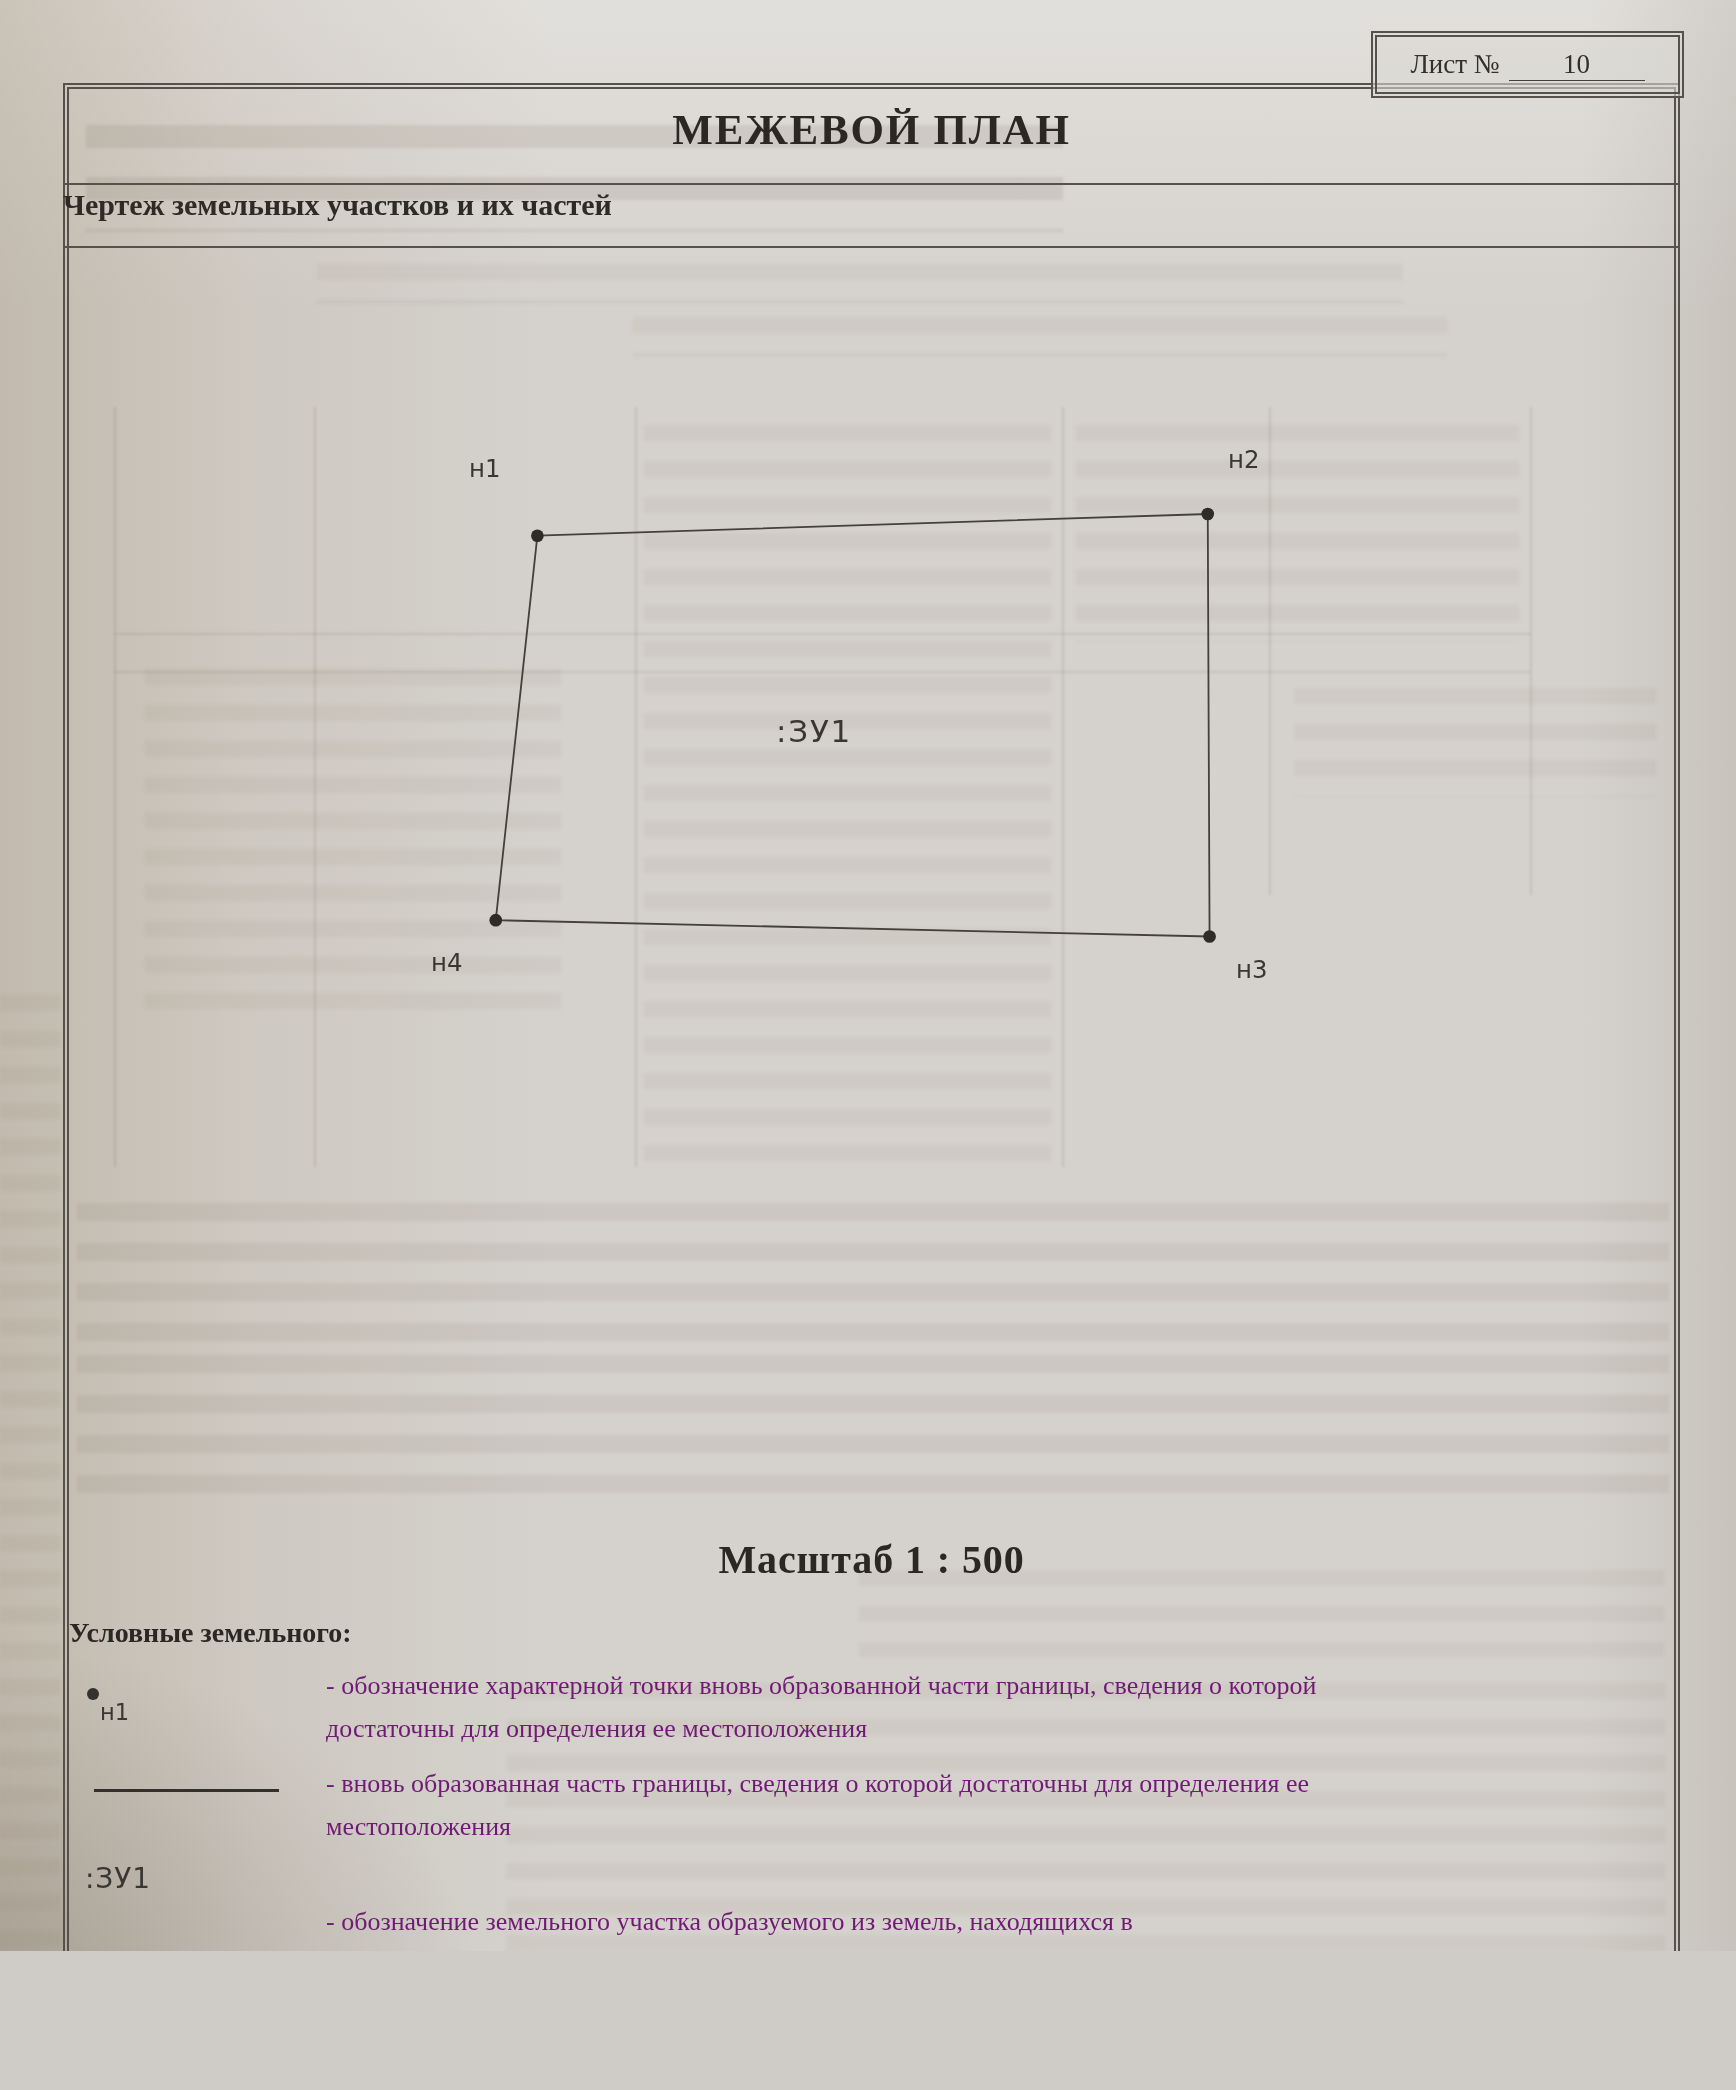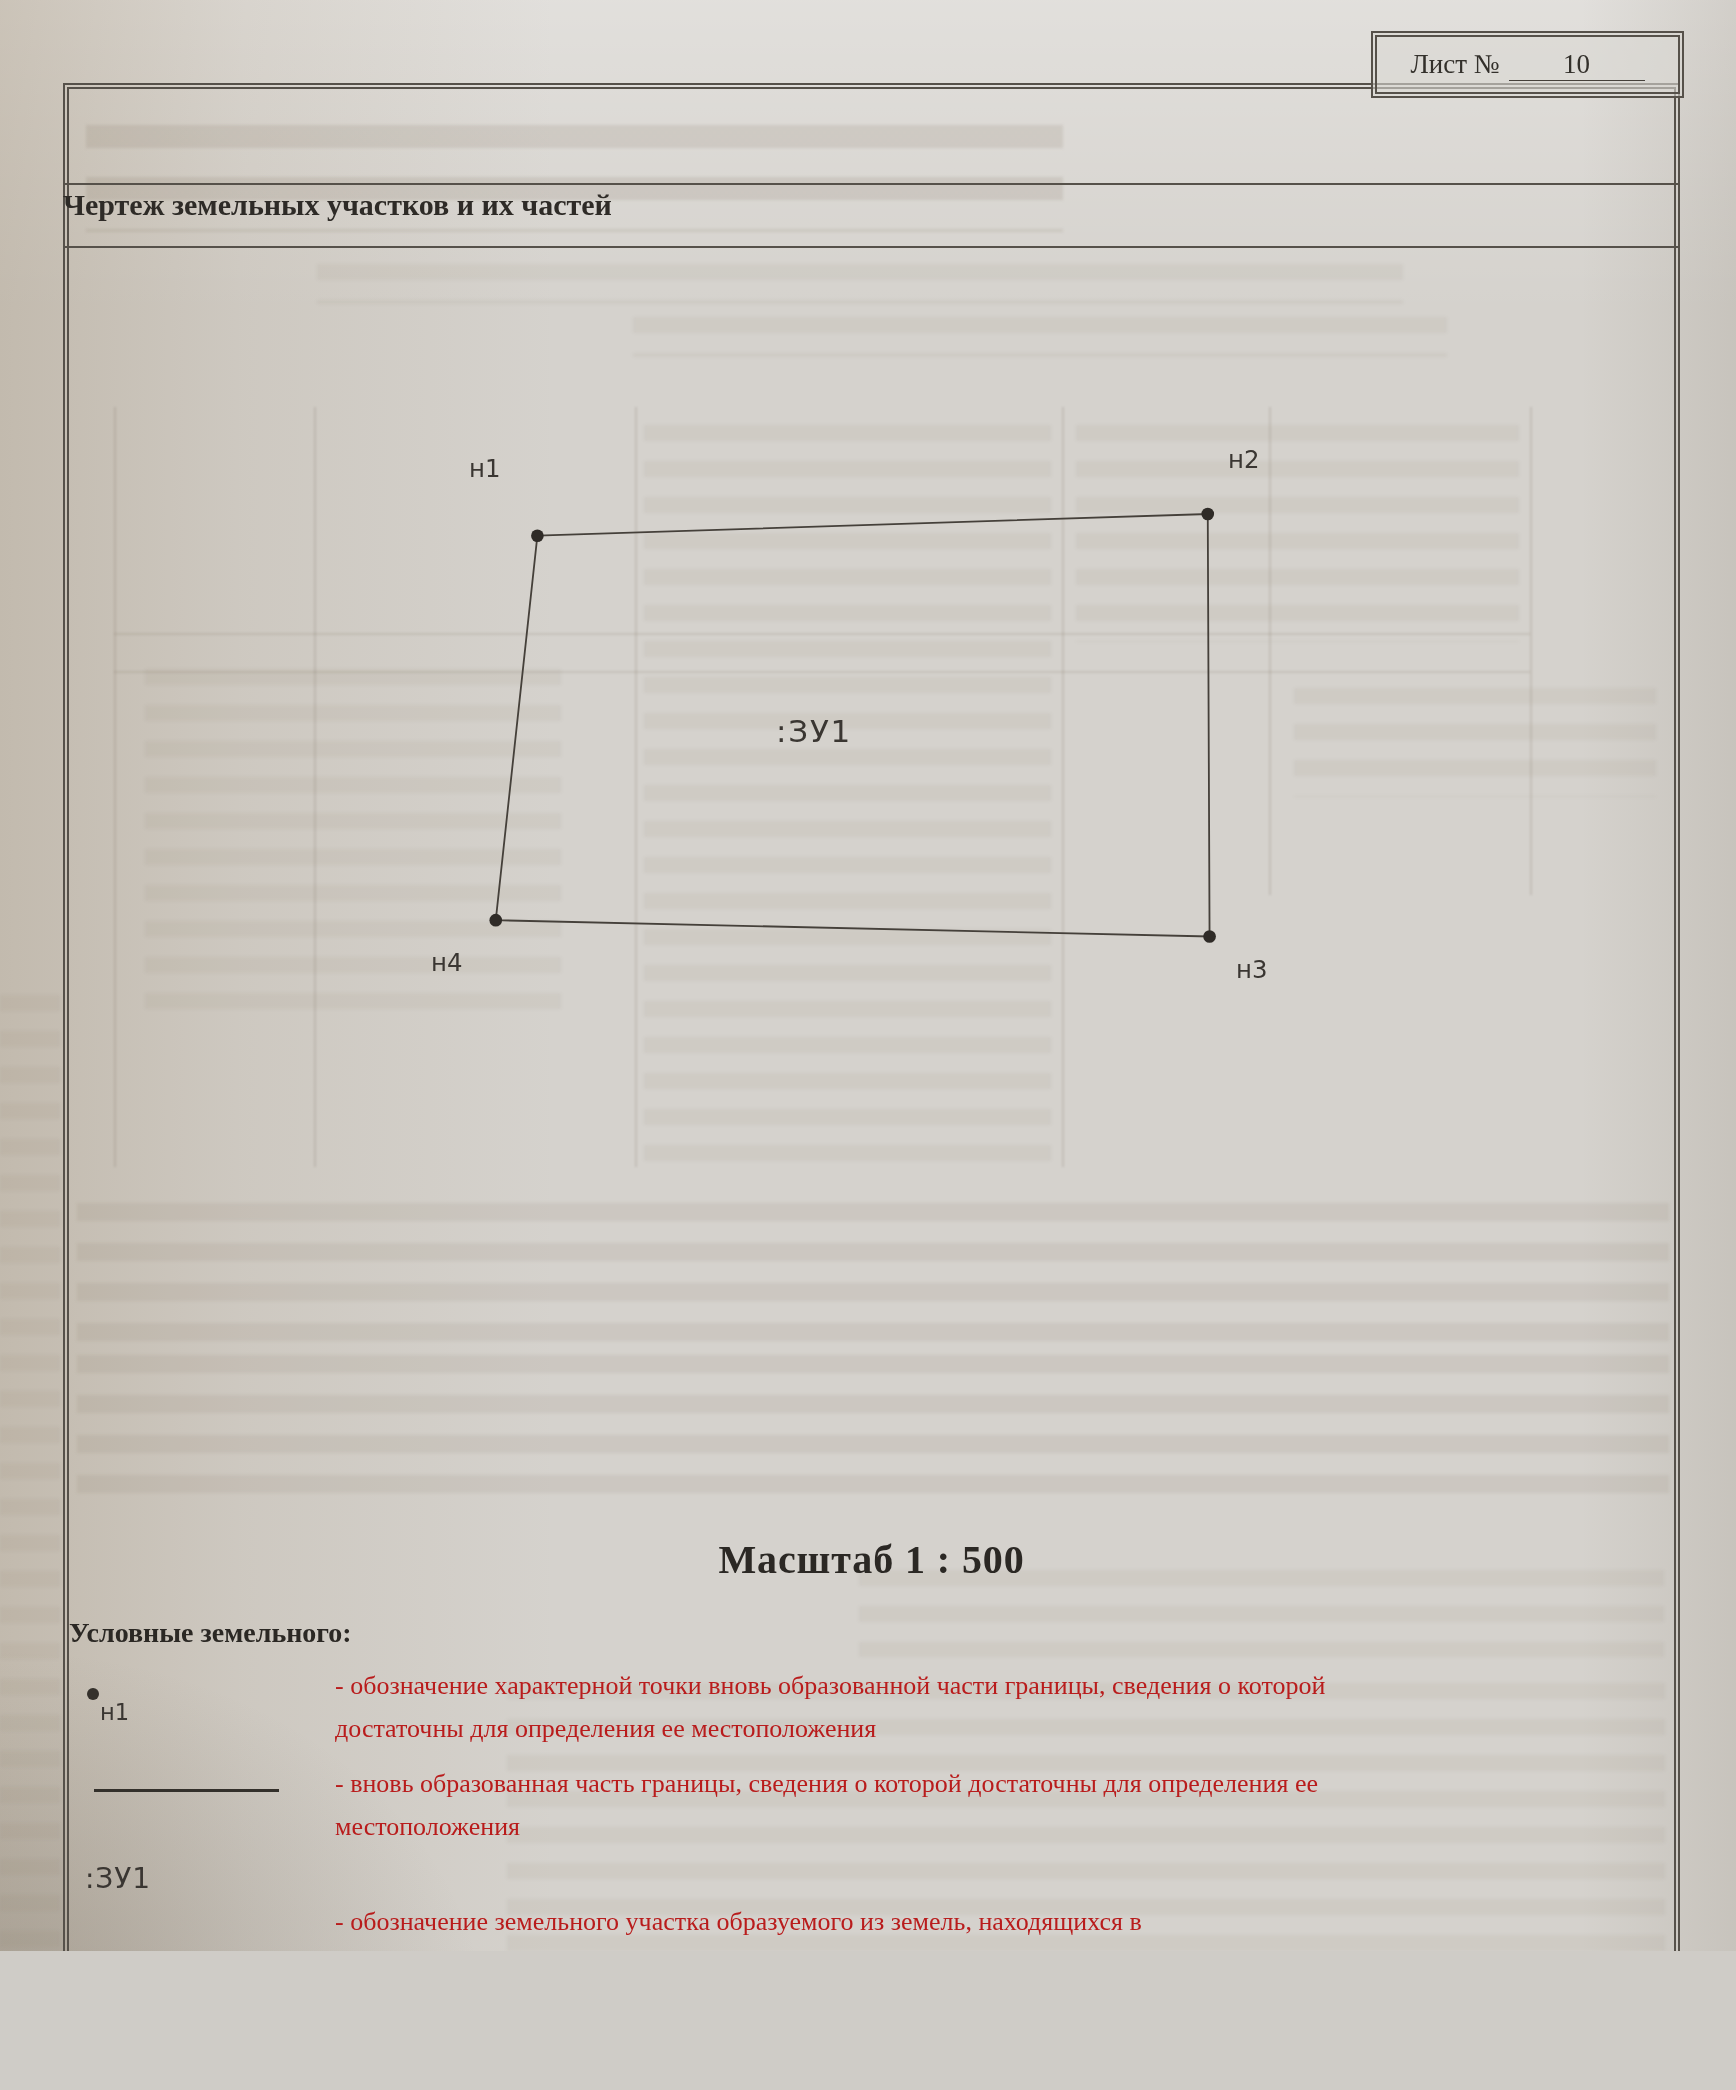--- a/index.html
+++ b/index.html
@@ -57,22 +57,22 @@
   .scale-text{
     position:absolute;left:63px;top:1536px;width:1617px;text-align:center;
     font-size:40px;font-weight:bold;color:#2b2824;letter-spacing:0.9px;
   }
   
   .legend-heading{
     position:absolute;left:69px;top:1617px;
     font-size:28px;font-weight:bold;color:#2b2824;
   }
   .legend-text{
-    position:absolute;left:335px;width:1321px;
-    font-size:26px;line-height:43px;color:#b91c1c;white-space:pre-line;
+    position:absolute;left:326px;width:1321px;
+    font-size:26px;line-height:43px;color:#701a75;white-space:pre-line;
   }
   .lt-1{top:1664px;}
   .lt-2{top:1762px;}
   .lt-3{top:1860px;margin-top:40px;}
   .legend-dot{
     position:absolute;left:87px;top:1688px;width:11.8px;height:11.8px;border-radius:50%;
     background:#35312c;
   }
   .legend-dot-label{
     position:absolute;left:100px;top:1699px;
@@ -128,20 +128,21 @@
   <div class="ghost gs gs-b" style="left:81px;top:2025px;width:1583px;height:63px;"></div>
   <div class="ghost gs gs-c" style="left:0px;top:995px;width:60px;height:1086px;"></div>
 
   <div class="main-border"></div>
 
   <div class="sheet-box">
     <span class="sheet-label">Лист №</span>
     <span class="sheet-underline">10</span>
   </div>
 
+  <div class="doc-title">МЕЖЕВОЙ ПЛАН</div>
   <div class="hline hline-1"></div>
   <div class="doc-subtitle">Чертеж земельных участков и их частей</div>
   <div class="hline hline-2"></div>
 
   <svg class="diagram-svg" id="parcel-svg" viewBox="0 0 1920 2311" xmlns="http://www.w3.org/2000/svg">
       <polygon points="594,592 1335,568 1337,1035 548,1017" fill="none" stroke="#45403a" stroke-width="2"></polygon>
       <circle cx="594" cy="592" r="7" fill="#2f2b27"></circle>
       <circle cx="1335" cy="568" r="7" fill="#2f2b27"></circle>
       <circle cx="1337" cy="1035" r="7" fill="#2f2b27"></circle>
       <circle cx="548" cy="1017" r="7" fill="#2f2b27"></circle>

